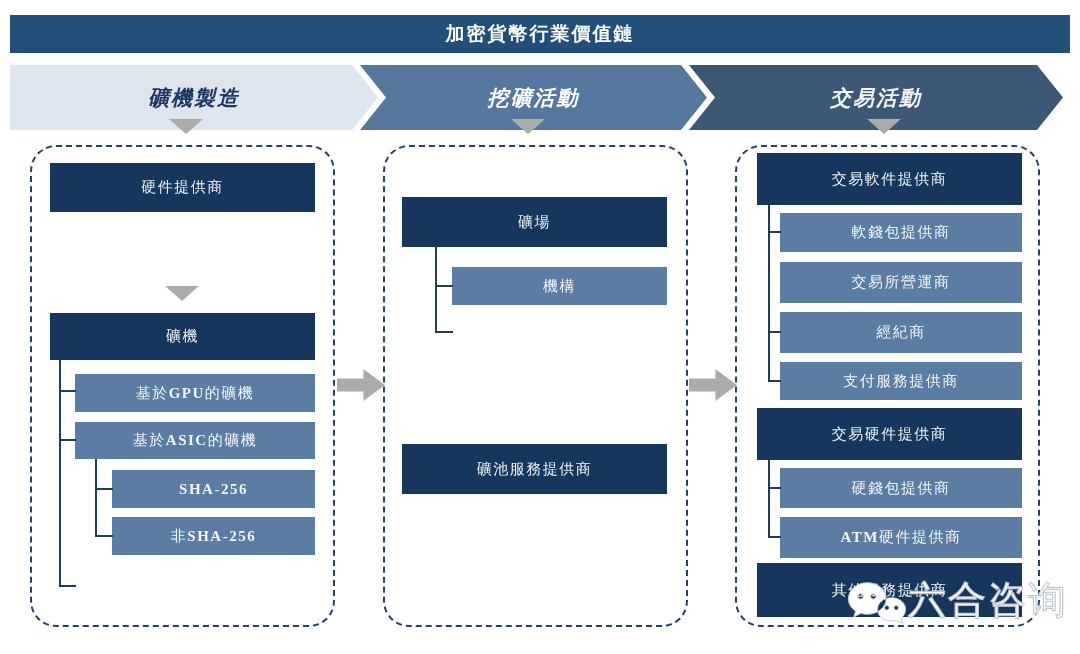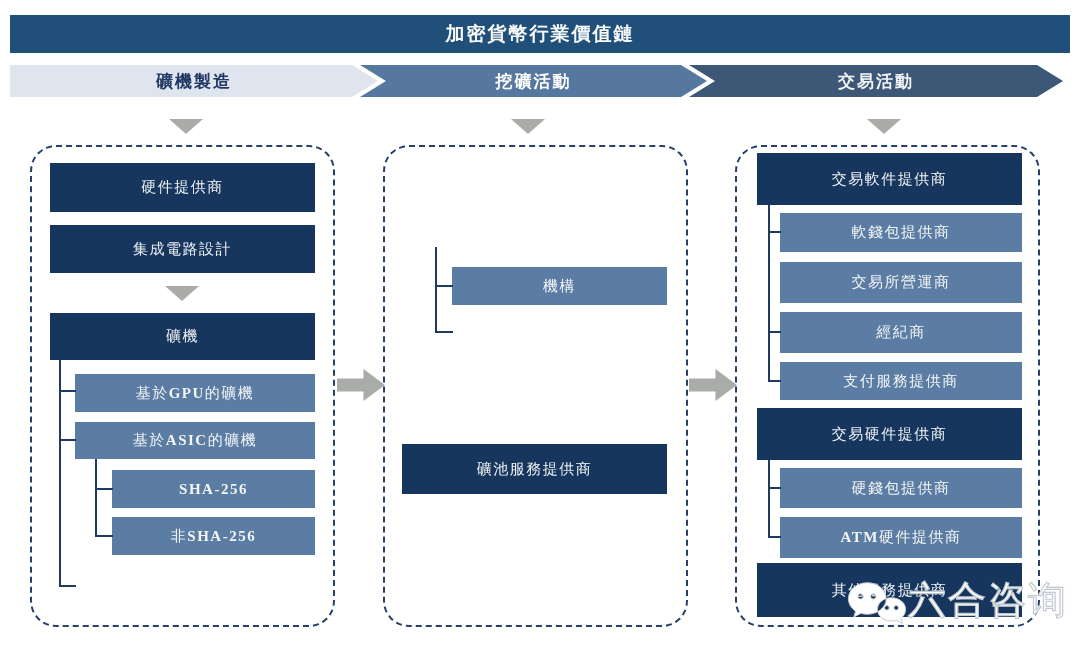--- a/index.html
+++ b/index.html
@@ -10,22 +10,22 @@
   }
 
   
   .title-bar {
     position:absolute; left:10px; top:15px; width:1060px; height:38px;
     background:#20507A; color:#F7F9FB; display:flex; align-items:center; justify-content:center;
     font-size:19px; font-weight:600; letter-spacing:2px;
   }
 
   
-  .stage { position:absolute; top:65px; height:32px; display:flex; align-items:center; justify-content:center;
-           font-size:17px; font-weight:600; letter-spacing:2px; }
+  .stage { position:absolute; top:65px; height:65px; display:flex; align-items:center; justify-content:center;
+           font-size:21px; font-weight:600; letter-spacing:2px;font-style:italic; }
   .stage-1 { left:10px;  width:368px; background:#DFE5EF; color:#1F3864;
              clip-path:polygon(0 0, calc(100% - 26px) 0, 100% 50%, calc(100% - 26px) 100%, 0 100%); }
   .stage-2 { left:360px; width:347px; background:#56789F; color:#ffffff;
              clip-path:polygon(0 0, calc(100% - 26px) 0, 100% 50%, calc(100% - 26px) 100%, 0 100%, 26px 50%); }
   .stage-3 { left:689px; width:374px; background:#3C5876; color:#F2F4F6;
              clip-path:polygon(0 0, calc(100% - 26px) 0, 100% 50%, calc(100% - 26px) 100%, 0 100%, 26px 50%); }
 
   .tri-down { position:absolute; width:34px; height:15px; background:#ABABA8;
               clip-path:polygon(0 0, 100% 0, 50% 100%); }
   .tri-h1 { left:169px; top:119px; }
@@ -74,38 +74,38 @@
 
   <div class="tri-down tri-h1"></div>
   <div class="tri-down tri-h2"></div>
   <div class="tri-down tri-h3"></div>
 
   <div class="panel panel-1"></div>
   <div class="panel panel-2"></div>
   <div class="panel panel-3"></div>
 
   <div class="bx dark" style="left:50px;top:163px;width:265px;height:49px">硬件提供商</div>
-  <div class="bx dark" style="left:50px;top:225px;width:265px;height:48px">集成電路設計</div>
   <div class="tri-down tri-inner"></div>
   <div class="bx dark" style="left:50px;top:313px;width:265px;height:47px">礦機</div>
   <div class="bx mid" style="left:75px;top:374px;width:240px;height:38px">基於<b>GPU</b>的礦機</div>
   <div class="bx mid" style="left:75px;top:422px;width:240px;height:37px">基於<b>ASIC</b>的礦機</div>
   <div class="bx mid" style="left:112px;top:470px;width:203px;height:38px">
       <b>SHA-256</b>
     </div>
   <div class="bx mid" style="left:112px;top:517px;width:203px;height:38px">非<b>SHA-256</b></div>
 
   <div class="vline" style="left:59px;top:360px;height:227px"></div>
   <div class="hline" style="left:59px;top:390px;width:17px"></div>
   <div class="hline" style="left:59px;top:439px;width:17px"></div>
   <div class="hline" style="left:59px;top:585px;width:17px"></div>
   <div class="vline" style="left:95px;top:459px;height:78px"></div>
   <div class="hline" style="left:95px;top:488px;width:18px"></div>
   <div class="hline" style="left:95px;top:535px;width:18px"></div>
 
+  <div class="bx dark" style="left:402px;top:197px;width:265px;height:50px">礦場</div>
   <div class="bx mid" style="left:452px;top:267px;width:215px;height:38px">機構</div>
   <div class="bx dark" style="left:402px;top:444px;width:265px;height:50px">礦池服務提供商</div>
 
   <div class="vline" style="left:435px;top:247px;height:86px"></div>
   <div class="hline" style="left:435px;top:285px;width:18px"></div>
   <div class="hline" style="left:435px;top:331px;width:18px"></div>
 
   <div class="bx dark" style="left:757px;top:153px;width:265px;height:52px">交易軟件提供商</div>
   <div class="bx mid" style="left:780px;top:213px;width:242px;height:39px">軟錢包提供商</div>
   <div class="bx mid" style="left:780px;top:262px;width:242px;height:41px">交易所營運商</div>

